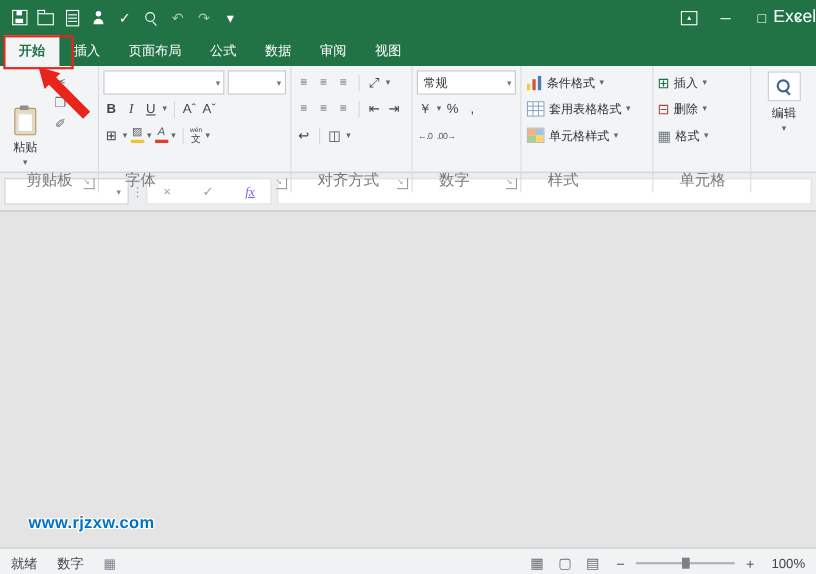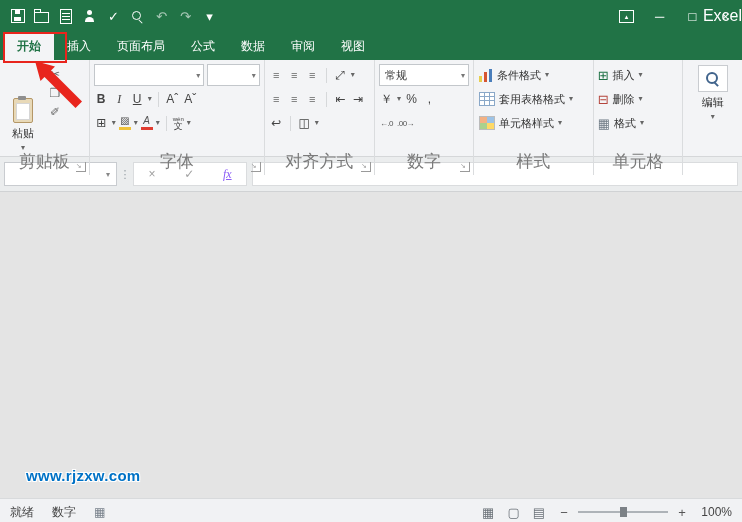--- a/index.html
+++ b/index.html
@@ -45,21 +45,21 @@
   .tab{padding:0 13px;display:flex;align-items:center;font-size:12px;white-space:nowrap;}
   .tab-file{font-weight:bold;padding:0 16px;}
   .tab.active{background:var(--ribbon-bg);color:var(--excel-green);font-weight:bold;}
   .tab-extras{margin-left:auto;display:flex;align-items:center;gap:20px;padding-right:12px;font-size:12px;white-space:nowrap;}
   .tellme,.share{display:flex;align-items:center;}
   .share .i-person{transform:scale(.85);margin-right:4px;}
 
   
   .ribbon{height:96px;background:var(--ribbon-bg);display:flex;border-bottom:1px solid #d5d7d9;position:relative;}
   .group{position:relative;height:100%;border-right:1px solid #dadcde;padding:3px 4px 16px 4px;}
-  .glabel{position:absolute;left:0;right:0;bottom:2px;text-align:center;font-size:17px;color:#7a7a7a;}
+  .glabel{position:absolute;left:0;right:0;bottom:2px;font-size:14px;color:#7a7a7a;padding-left:24px;}
   .launcher{position:absolute;right:3px;bottom:3px;width:9px;height:9px;border-right:1px solid #9a9a9a;border-bottom:1px solid #9a9a9a;color:#9a9a9a;}
   .launcher i{font-style:normal;font-size:7px;line-height:7px;display:block;}
   .dd{font-size:8px;color:#666;line-height:1;}
   .glyph{line-height:1;}
 
   .g-clip{width:86px;display:flex;gap:4px;}
   .paste{width:38px;display:flex;flex-direction:column;align-items:center;gap:3px;padding-top:2px;margin-top:33px;}
   .i-clipboard{width:18px;height:23px;border:1px solid #b49767;background:#e8d9b8;border-radius:2px;position:relative;}
   .i-clipboard::before{content:"";position:absolute;top:-3px;left:4px;width:8px;height:4px;background:#8f8f8f;border-radius:1px;}
   .i-clipboard::after{content:"";position:absolute;top:4px;left:2px;right:2px;bottom:2px;background:#fff;border:1px solid #d6d6d6;}

